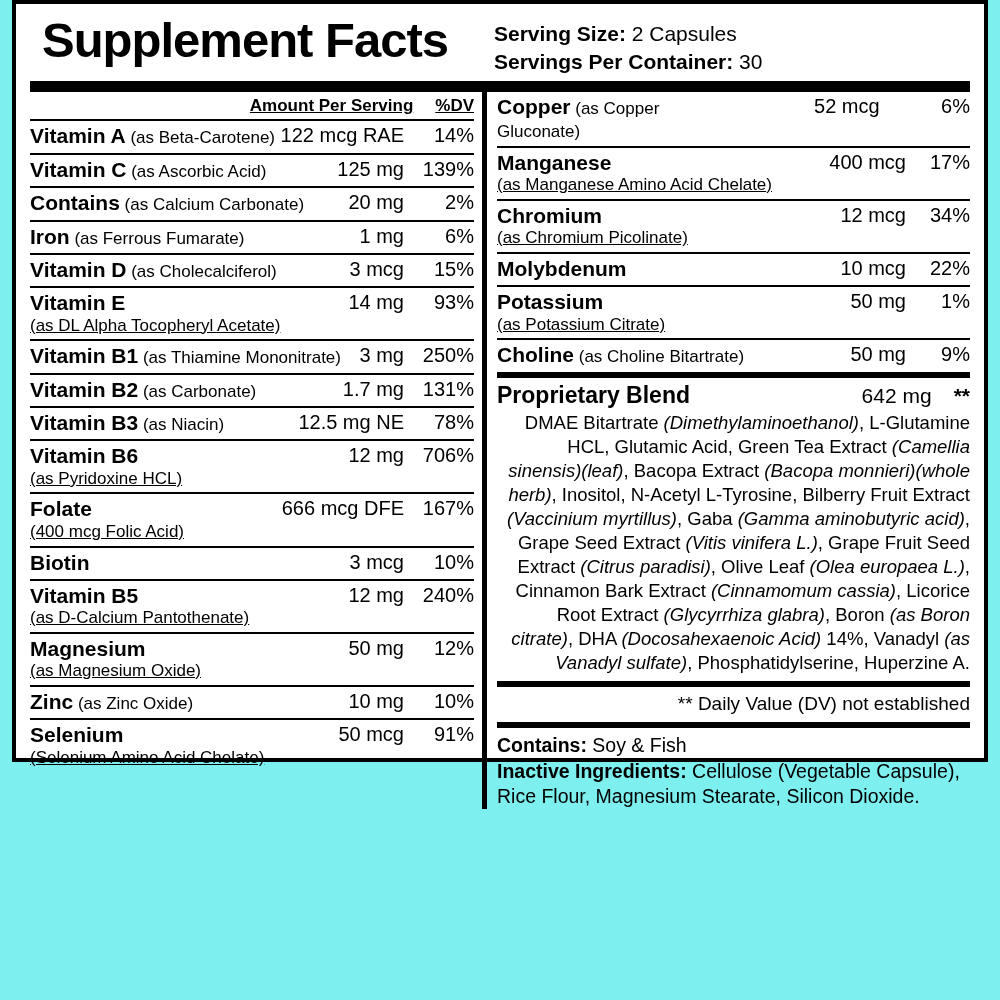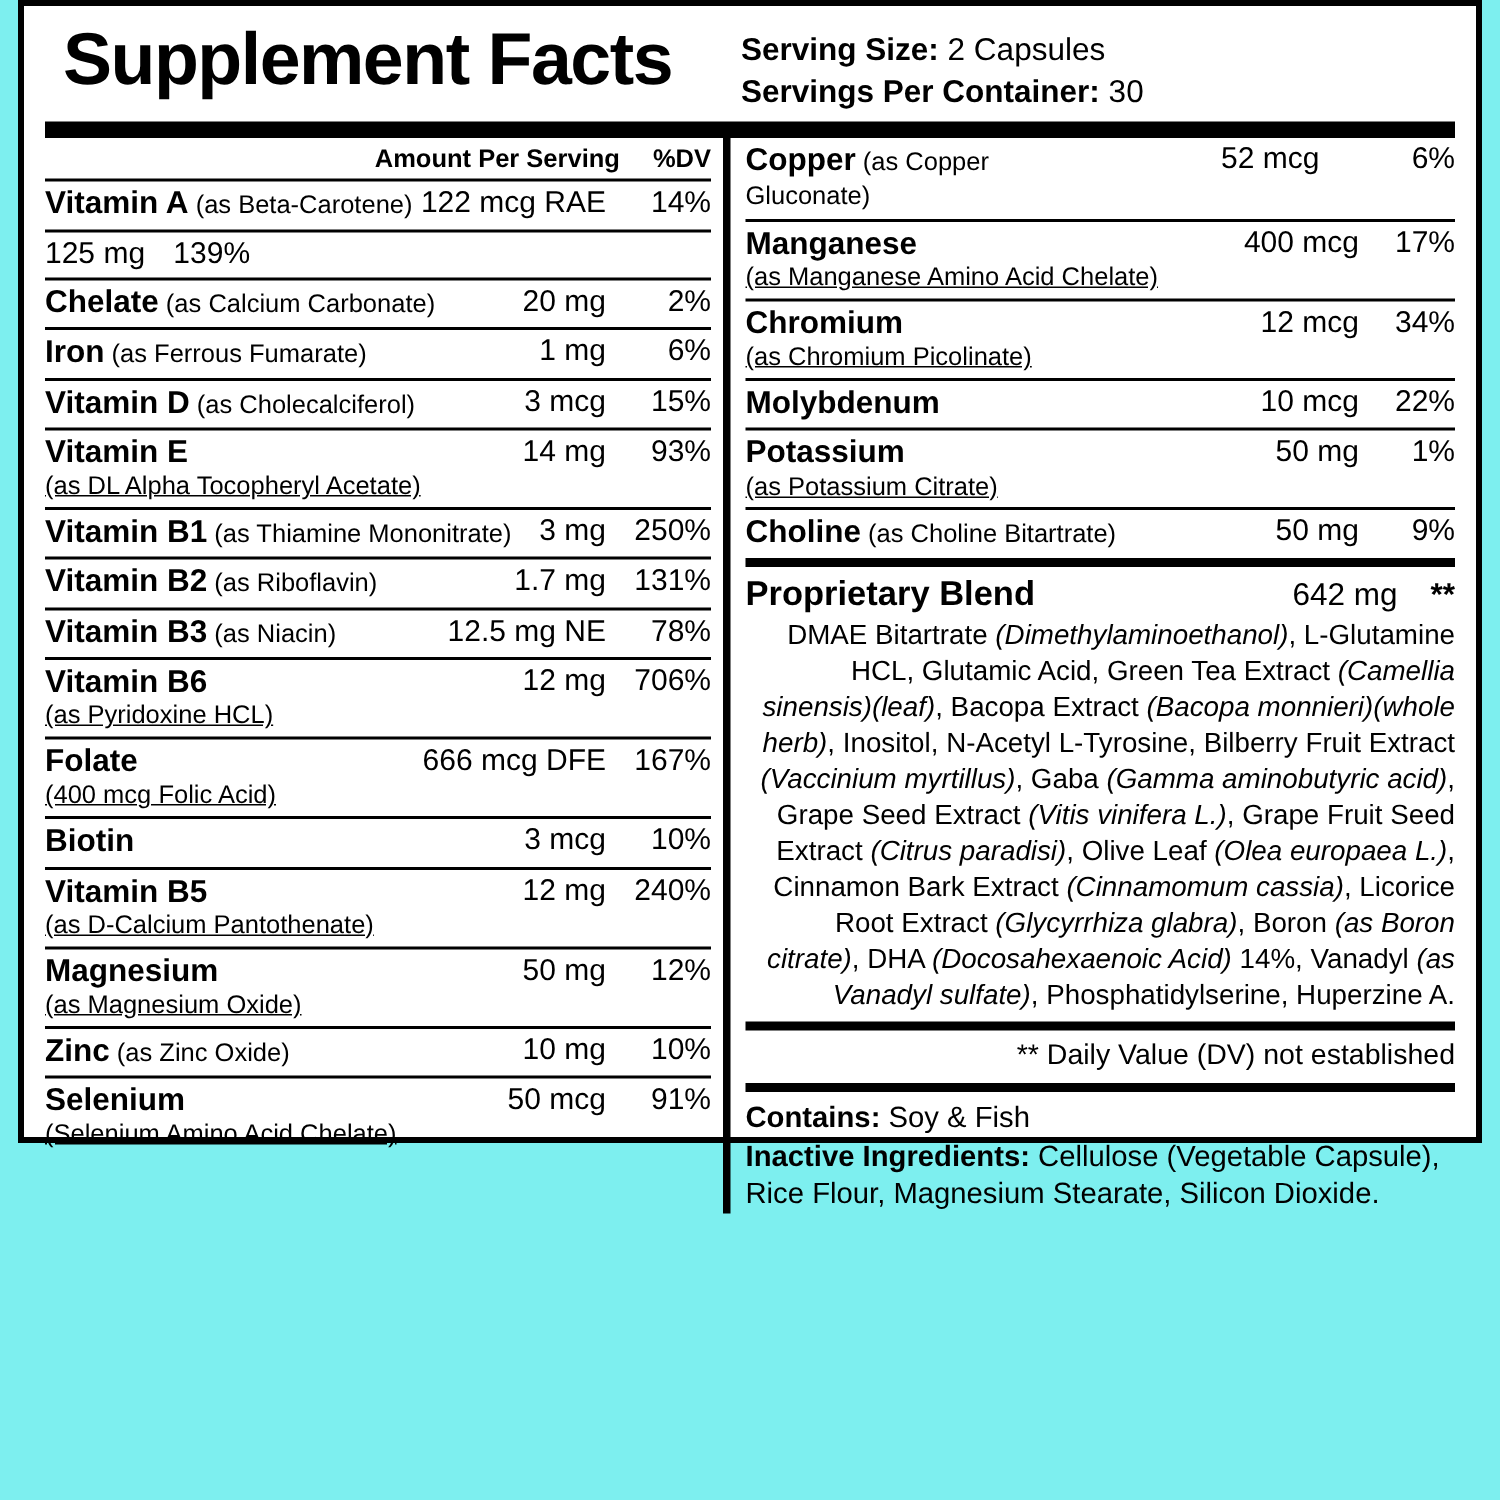--- a/index.html
+++ b/index.html
@@ -72,20 +72,21 @@
     flex: 1;
     padding-left: 2px;
   }
   .amt-head {
     display: flex;
     justify-content: flex-end;
     align-items: baseline;
     font-size: 17px;
     font-weight: 700;
     padding: 4px 0 3px 0;
+    text-decoration: underline;
   }
   .amt-head .apl { margin-right: 22px; }
   .row {
     display: flex;
     align-items: flex-start;
     border-top: 2px solid #000;
     padding: 3px 0 4px 0;
     min-height: 26px;
   }
   .row.noline { border-top: none; gap: 27px; }
@@ -176,25 +177,26 @@
           <span class="apl">Amount Per Serving</span>
           <span>%DV</span>
         </div>
         <div id="left-rows">
             <div class="row">
               <div class="rnm"><span class="nm">Vitamin A</span><span class="pr"> (as Beta-Carotene)</span></div>
               <div class="ramt">122 mcg RAE</div>
               <div class="rdv">14%</div>
             </div>
             <div class="row">
+              <div class="rnm"><span class="nm">Vitamin C</span><span class="pr"> (as Ascorbic Acid)</span></div>
               <div class="ramt">125 mg</div>
               <div class="rdv">139%</div>
             </div>
             <div class="row">
-              <div class="rnm"><span class="nm">Chelate</span><span class="pr"> (as Calcium Carbonate)</span></div>
+              <div class="rnm"><span class="nm">Contains</span><span class="pr"> (as Calcium Carbonate)</span></div>
               <div class="ramt">20 mg</div>
               <div class="rdv">2%</div>
             </div>
             <div class="row">
               <div class="rnm"><span class="nm">Iron</span><span class="pr"> (as Ferrous Fumarate)</span></div>
               <div class="ramt">1 mg</div>
               <div class="rdv">6%</div>
             </div>
             <div class="row">
               <div class="rnm"><span class="nm">Vitamin D</span><span class="pr"> (as Cholecalciferol)</span></div>
@@ -205,21 +207,21 @@
               <div class="rnm"><span class="nm">Vitamin E</span><span class="sub">(as DL Alpha Tocopheryl Acetate)</span></div>
               <div class="ramt">14 mg</div>
               <div class="rdv">93%</div>
             </div>
             <div class="row">
               <div class="rnm"><span class="nm">Vitamin B1</span><span class="pr"> (as Thiamine Mononitrate)</span></div>
               <div class="ramt">3 mg</div>
               <div class="rdv">250%</div>
             </div>
             <div class="row">
-              <div class="rnm"><span class="nm">Vitamin B2</span><span class="pr"> (as Riboflavin)</span></div>
+              <div class="rnm"><span class="nm">Vitamin B2</span><span class="pr"> (as Carbonate)</span></div>
               <div class="ramt">1.7 mg</div>
               <div class="rdv">131%</div>
             </div>
             <div class="row">
               <div class="rnm"><span class="nm">Vitamin B3</span><span class="pr"> (as Niacin)</span></div>
               <div class="ramt">12.5 mg NE</div>
               <div class="rdv">78%</div>
             </div>
             <div class="row">
               <div class="rnm"><span class="nm">Vitamin B6</span><span class="sub">(as Pyridoxine HCL)</span></div>

